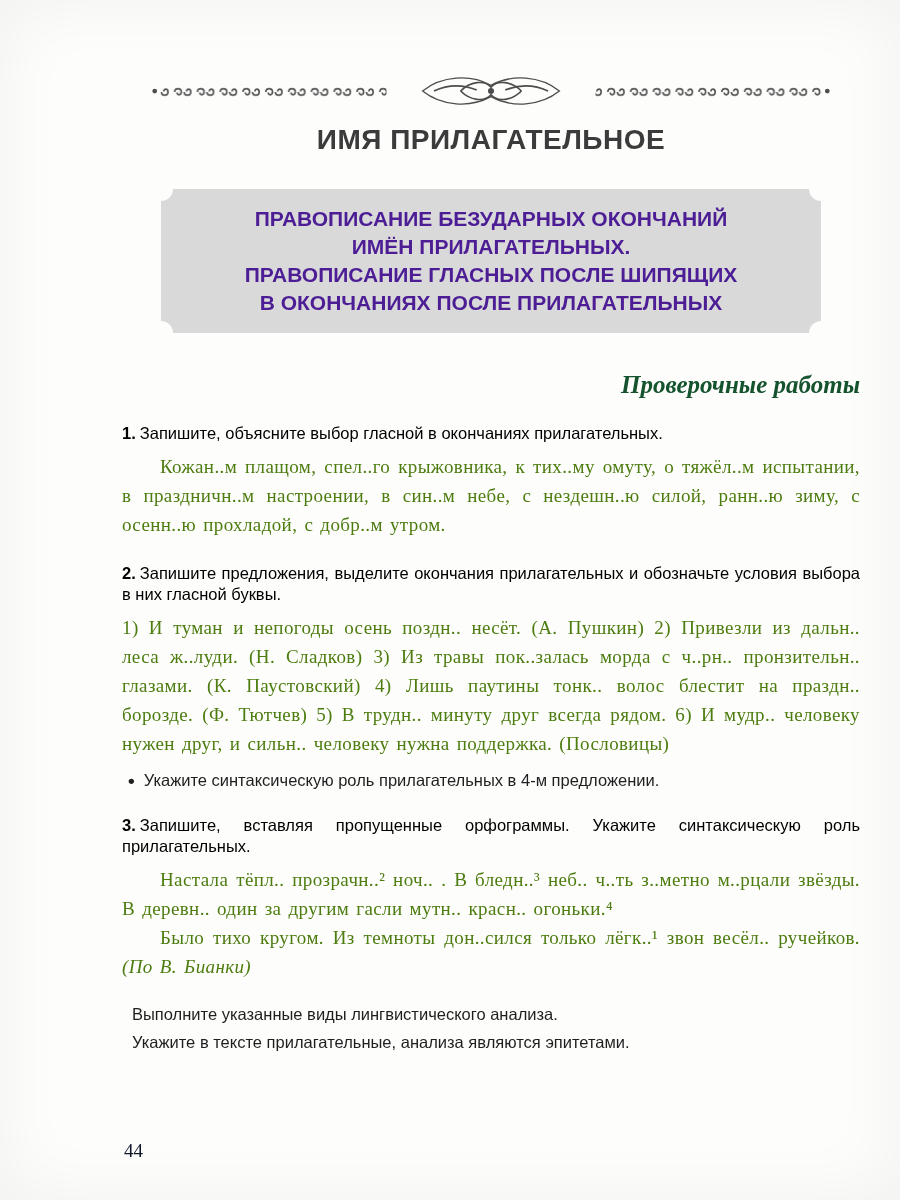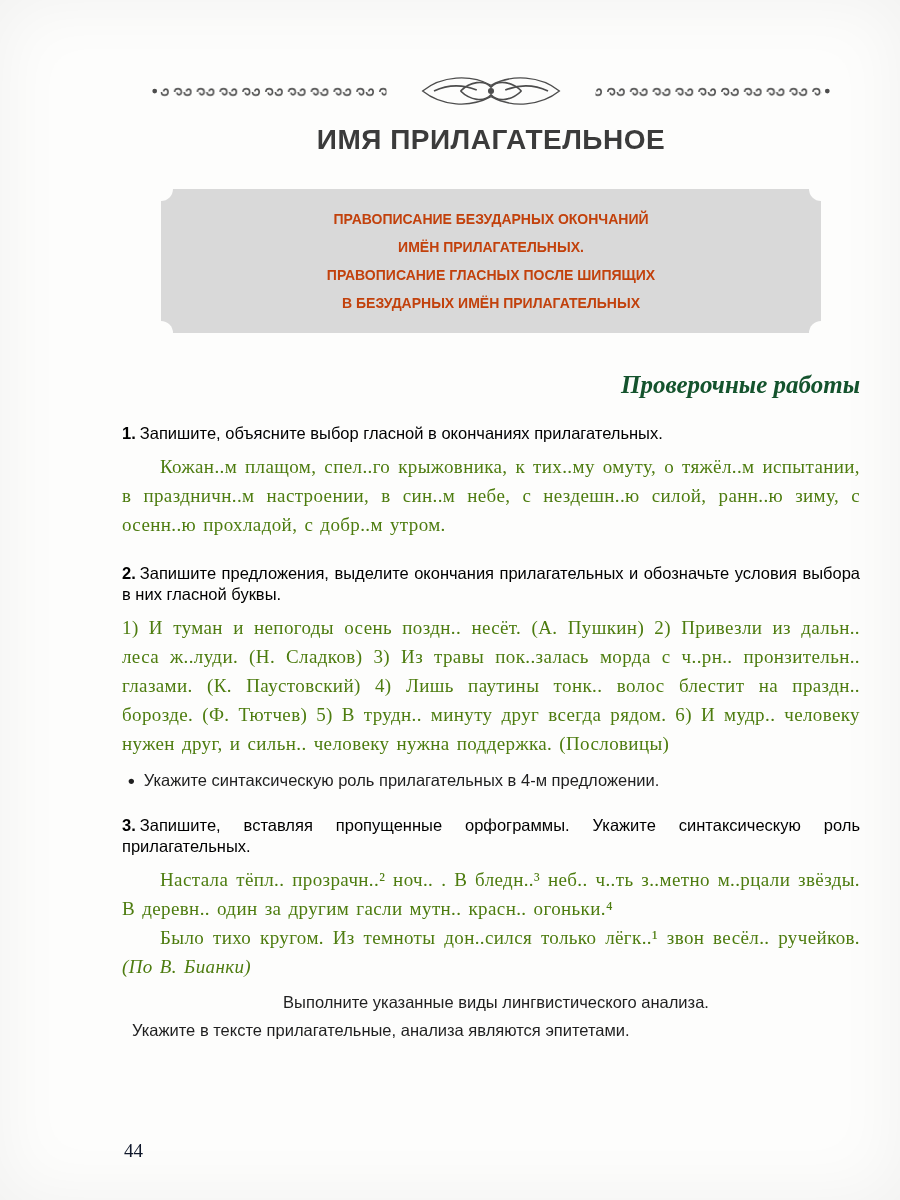--- a/index.html
+++ b/index.html
@@ -36,23 +36,23 @@
     position:relative;
     margin:34px auto 0;
     width:660px;
     background:var(--box-bg, #d9d9d9);
     padding:16px 20px;
     text-align:center;
   }
   .section-box .box-line {
     font-family:"Liberation Sans", sans-serif;
     font-weight:700;
-    font-size:14px;
+    font-size:21px;
     line-height:28px;
-    color:#c2410c;
+    color:#4c1d95;
   }
   .notch {
     position:absolute;
     width:24px; height:24px;
     background:#fdfdfc;
     border-radius:50%;
   }
   .notch.tl { left:-12px; top:-12px; }
   .notch.tr { right:-12px; top:-12px; }
   .notch.bl { left:-12px; bottom:-12px; }
@@ -105,21 +105,21 @@
     margin-right:9px;
   }
   .note {
     margin-top:6px;
     padding-left:10px;
     font-family:"Liberation Sans", sans-serif;
     font-size:16.5px;
     line-height:22px;
     color:#1f1f1f;
   }
-  .note.first { margin-top:10px;text-align:center; }
+  .note.first { margin-top:22px; }
   .page-number {
     position:absolute;
     left:124px; top:1140px;
     font-family:Liberation Serif, serif;
     font-size:19px;
     color:#0f172a;
   }
 </style>
 </head>
 <body>
@@ -152,21 +152,21 @@
   <h1 class="page-title">ИМЯ ПРИЛАГАТЕЛЬНОЕ</h1>
 
   <div class="section-box">
     <span class="notch tl"></span>
     <span class="notch tr"></span>
     <span class="notch bl"></span>
     <span class="notch br"></span>
     <div class="box-line">ПРАВОПИСАНИЕ БЕЗУДАРНЫХ ОКОНЧАНИЙ</div>
     <div class="box-line">ИМЁН ПРИЛАГАТЕЛЬНЫХ.</div>
     <div class="box-line">ПРАВОПИСАНИЕ ГЛАСНЫХ ПОСЛЕ ШИПЯЩИХ</div>
-    <div class="box-line">В БЕЗУДАРНЫХ ИМЁН ПРИЛАГАТЕЛЬНЫХ</div>
+    <div class="box-line">В ОКОНЧАНИЯХ ПОСЛЕ ПРИЛАГАТЕЛЬНЫХ</div>
   </div>
 
   <h2 class="subtitle">Проверочные работы</h2>
 
   <p class="task">
     <span class="task-num">1.</span><span>Запишите, объясните выбор гласной в окончаниях прилагательных.</span>
   </p>
 
   <p class="exercise indent">Кожан..м плащом, спел..го крыжовника, к тих..му омуту, о тяжёл..м испытании, в праздничн..м настроении, в син..м небе, с нездешн..ю силой, ранн..ю зиму, с осенн..ю прохладой, с добр..м утром.</p>
 

